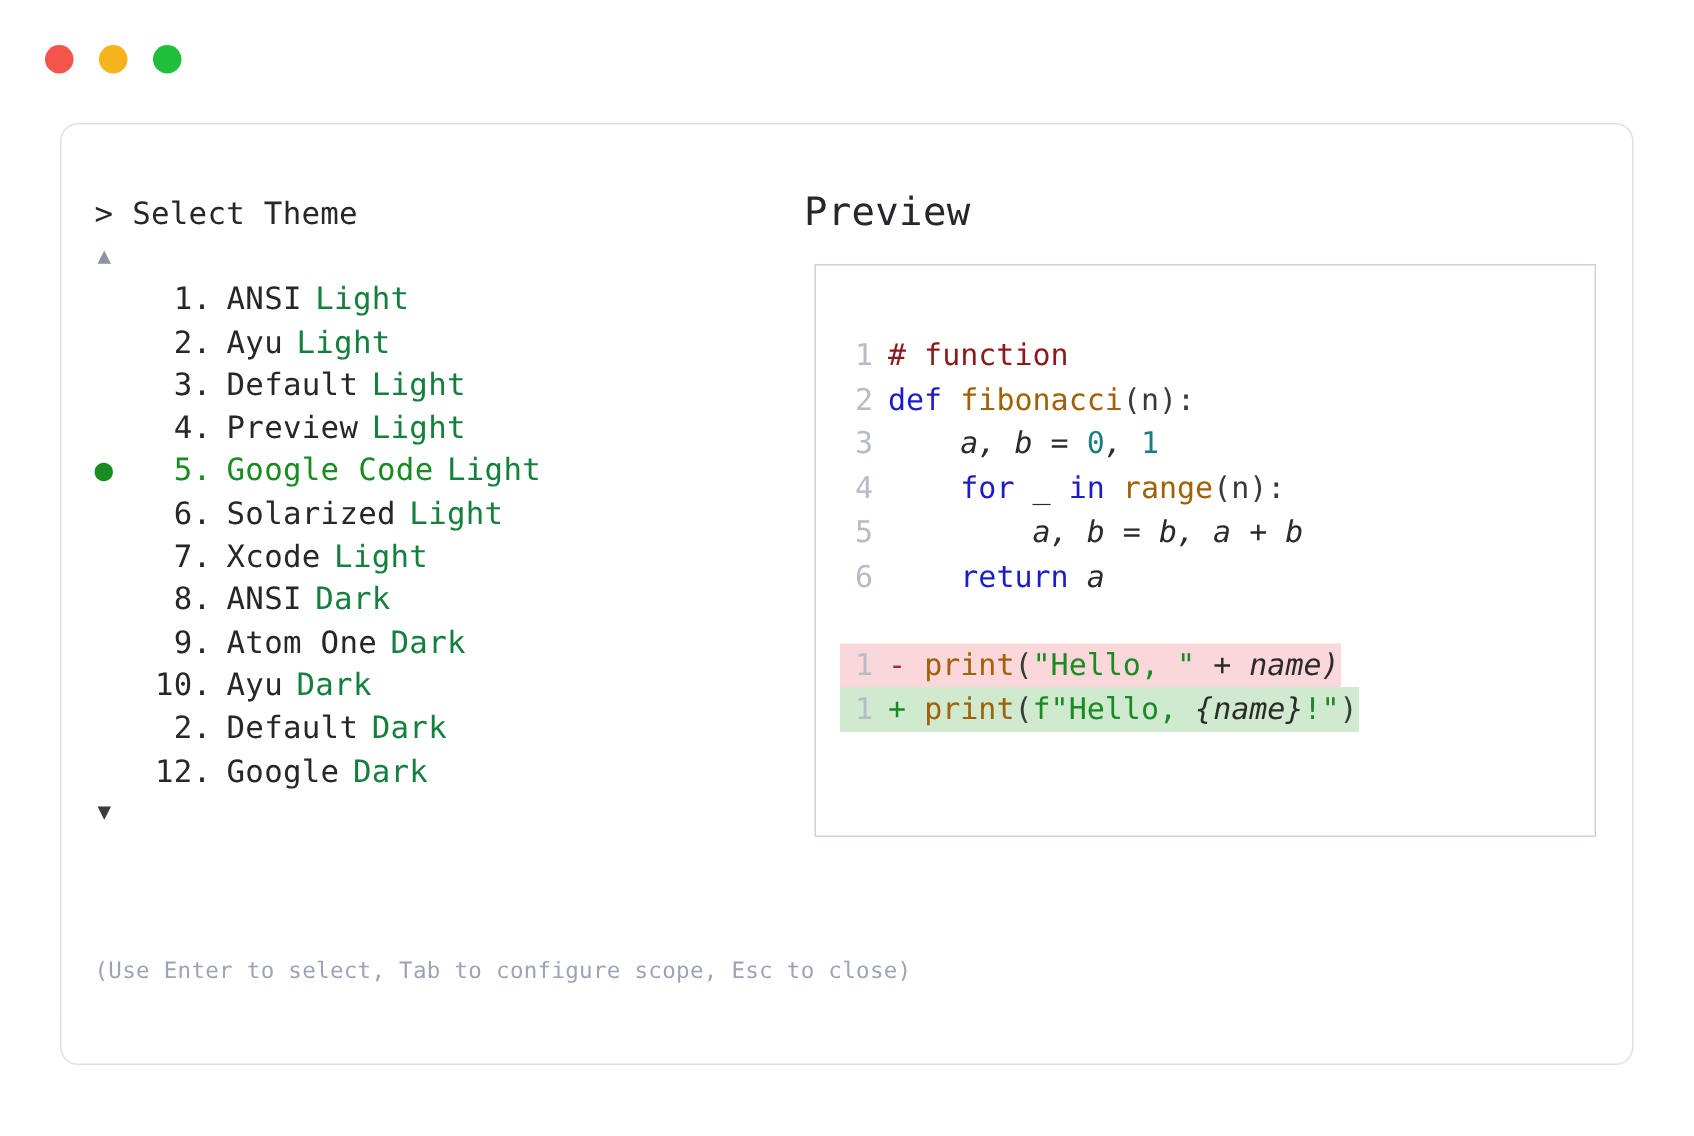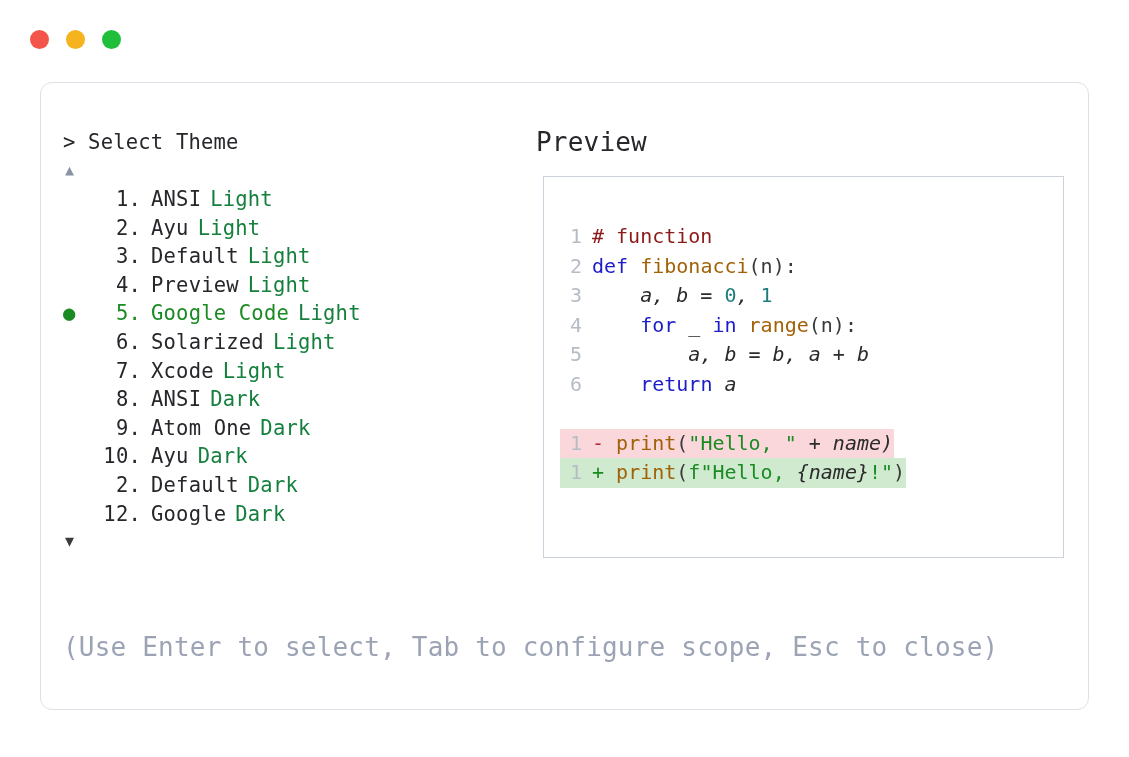--- a/index.html
+++ b/index.html
@@ -114,21 +114,21 @@
   .variant-cell { color: #15803d; padding-left: 9px; }
 
   .theme-row.selected .index-cell,
   .theme-row.selected .name-cell { color: #1a8b23; }
 
   
   .hint {
     position: absolute;
     left: 22px;
     top: 550px;
-    font-size: 26px;
+    font-size: 15px;
     line-height: 28px;
     color: #9ba3b4;
     letter-spacing: 0.2px;
     white-space: pre;
   }
 
   
   .preview-label {
     font-size: 26px;
     line-height: 30px;

